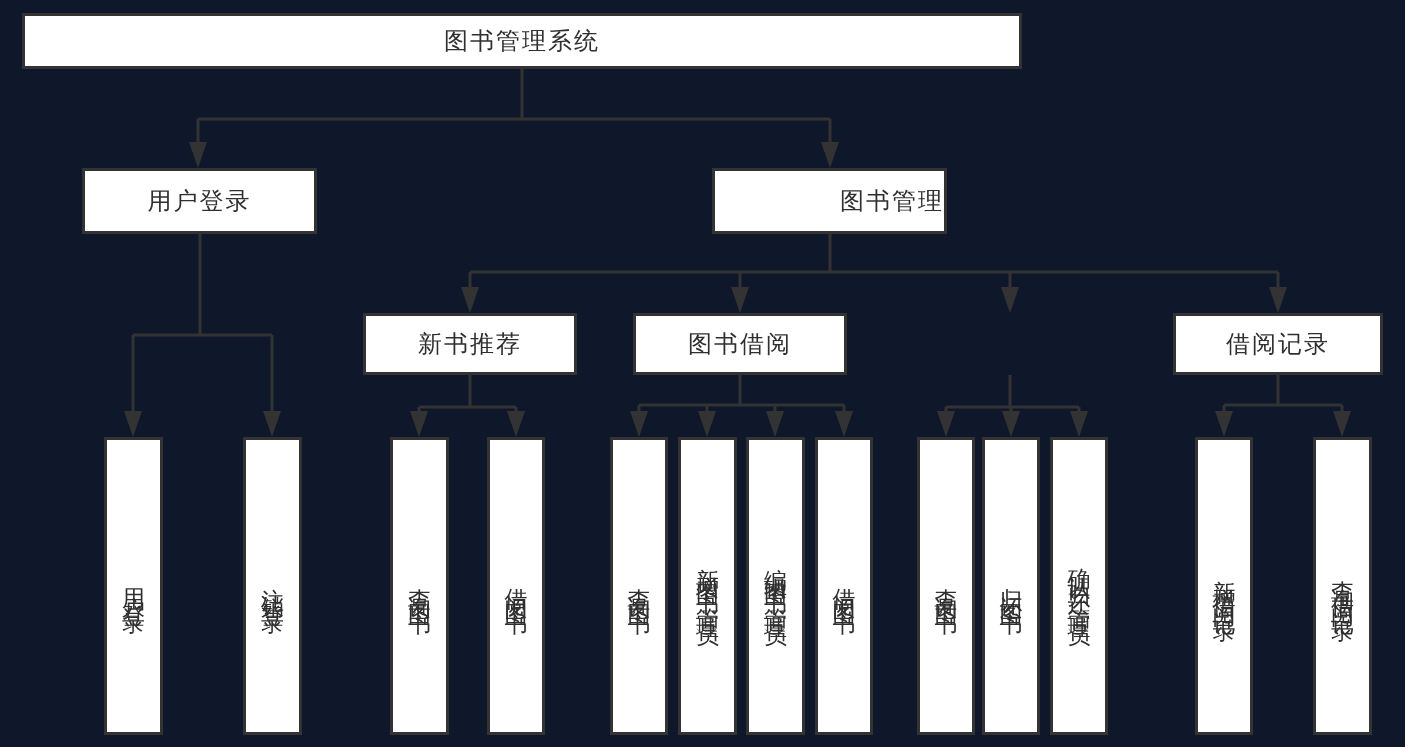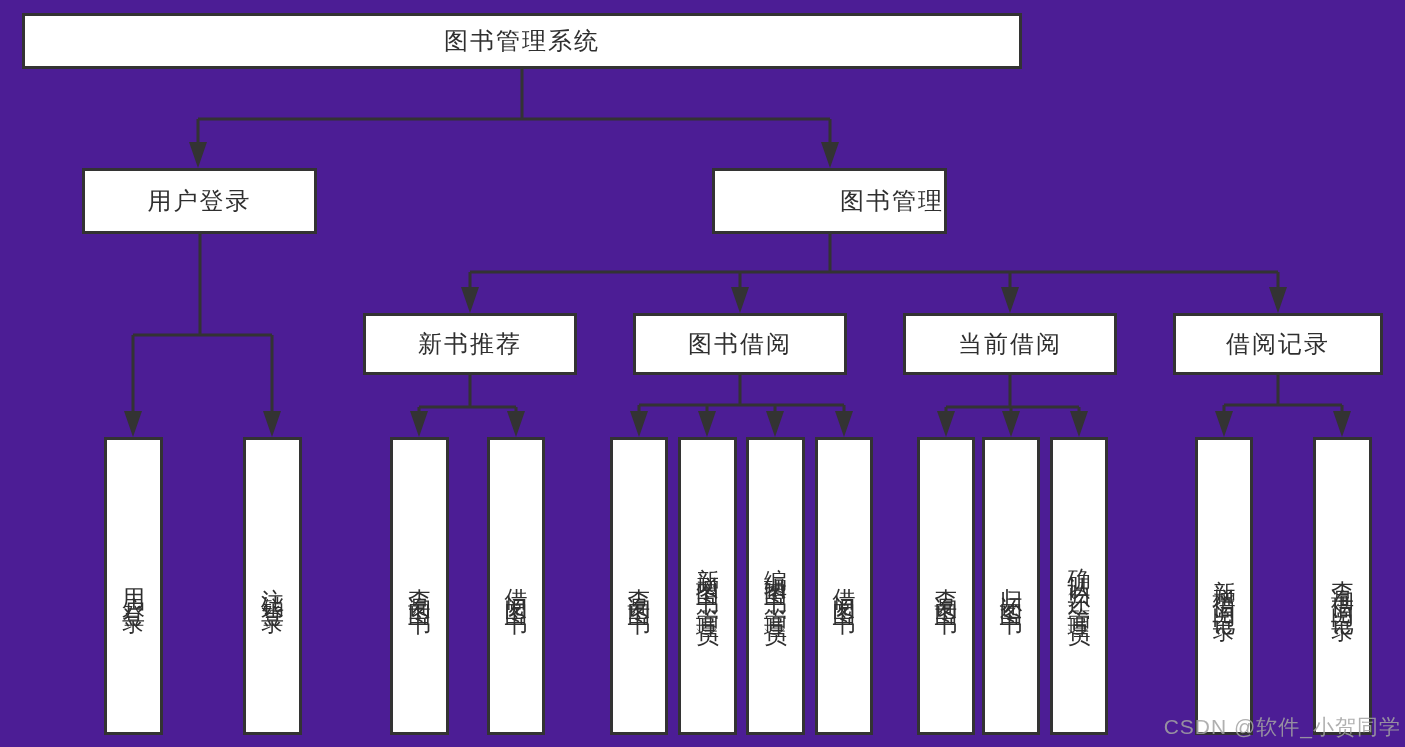--- a/index.html
+++ b/index.html
@@ -5,21 +5,21 @@
   html, body {
     margin: 0;
     padding: 0;
     background: #ffffff;
     font-family: "Liberation Sans", sans-serif;
   }
   .canvas {
     position: relative;
     width: 1405px;
     height: 747px;
-    background: #4c1d95;
+    background: #0f172a;
     overflow: hidden;
   }
   .connector-layer {
     position: absolute;
     left: 0; top: 0;
     width: 1405px;
     height: 747px;
     pointer-events: none;
   }
   .box {
@@ -107,23 +107,20 @@
   <div class="box h" style="left:712px; top:168px; width:235px; height:66px;justify-content:flex-end;">
     <span>图书管理</span>
   </div>
 
   <div class="box h" style="left:633px; top:313px; width:214px; height:62px;">
     <span>图书借阅</span>
   </div>
   <div class="box h" style="left:363px; top:313px; width:214px; height:62px;">
     <span>新书推荐</span>
   </div>
-  <div class="box h" style="left:903px; top:313px; width:214px; height:62px;">
-    <span>当前借阅</span>
-  </div>
   <div class="box h" style="left:1173px; top:313px; width:210px; height:62px;">
     <span>借阅记录</span>
   </div>
 
   <div class="box v" style="left:104px; top:437px; width:59px; height:298px;">
     <span class="vtext">用户登录</span>
   </div>
   <div class="box v" style="left:243px; top:437px; width:59px; height:298px;">
     <span class="vtext">注销登录</span>
   </div>
@@ -158,15 +155,14 @@
     <span class="vtext">确认归还（管理员）</span>
   </div>
 
   <div class="box v" style="left:1195px; top:437px; width:58px; height:298px;">
     <span class="vtext">新增借阅记录</span>
   </div>
   <div class="box v" style="left:1313px; top:437px; width:59px; height:298px;">
     <span class="vtext">查询借阅记录</span>
   </div>
 
-  <div class="watermark">CSDN @软件_小贺同学</div>
 
 </div>
 
 </body></html>

